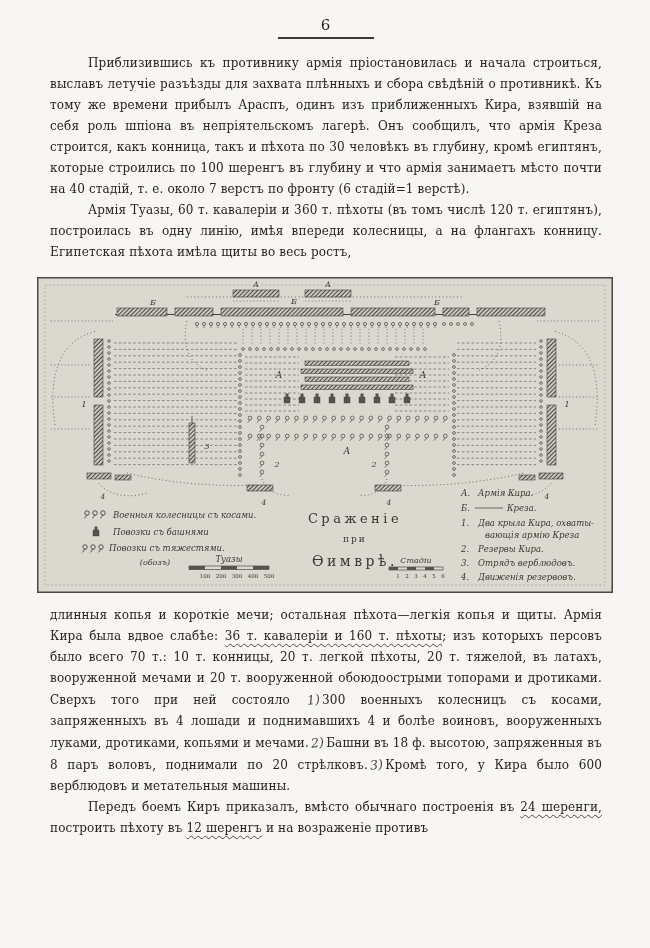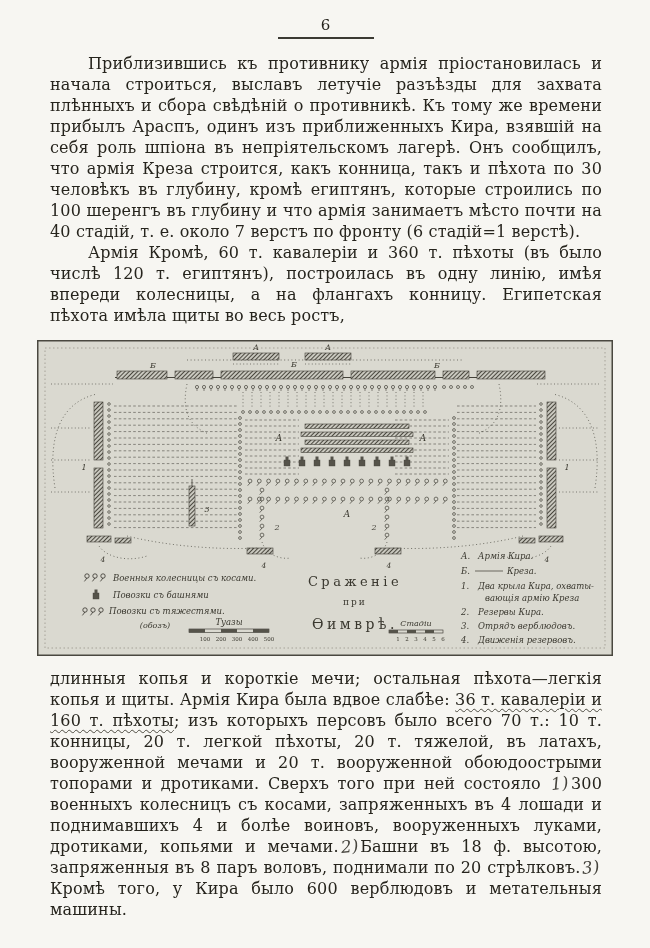--- a/index.html
+++ b/index.html
@@ -9,21 +9,21 @@
     box-sizing:border-box;
     background:#f7f6f2;
     color:#26241d;
     font-family:"DejaVu Serif", serif;
     padding:16px 48px 0 50px;
     overflow:hidden;
   }
   .pagenum{ text-align:center; font-size:15px; letter-spacing:1px; }
   .pagenum-rule{ width:96px; height:1.5px; background:#3b3a33; margin:3px auto 14px auto; }
   p.para{
-    margin:0; font-size:16px; line-height:21px;
+    margin:0; font-size:12px; line-height:21px;
     text-align:justify; letter-spacing:.15px;
   }
   p.indent{ text-indent:38px; }
   .u{
     text-decoration-color:#56544a;
     text-decoration-thickness:1.2px;
     text-underline-offset:3px;
   }
   .uw{
     text-decoration:underline wavy;
@@ -49,21 +49,21 @@
 <div class="page">
 
   <div class="pagenum">6</div>
   <div class="pagenum-rule"></div>
 
   <p class="para indent">
     <span>Приблизившись къ противнику армія пріостановилась и начала строиться, выславъ летучіе разъѣзды для захвата плѣнныхъ и сбора свѣдѣній о противникѣ. Къ тому же времени прибылъ Араспъ, одинъ изъ приближенныхъ Кира, взявшій на себя роль шпіона въ непріятельскомъ лагерѣ. Онъ сообщилъ, что армія Креза строится, какъ конница, такъ и пѣхота по 30 человѣкъ въ глубину, кромѣ египтянъ, которые строились по 100 шеренгъ въ глубину и что армія занимаетъ мѣсто почти на 40 стадій, т. е. около 7 верстъ по фронту (6 стадій=1 верстѣ).</span>
   </p>
 
   <p class="para indent">
-    <span>Армія Кромѣ, </span><span class="u">60 т. кавалеріи и 360 т.</span><span> пѣхоты (въ было числѣ </span><span class="u">120 т. египтянъ</span><span>), построилась въ одну линію, имѣя впереди колесницы, а на флангахъ конницу. Египетская пѣхота имѣла щиты во весь ростъ,</span>
+    <span>Армія Туазы, </span><span class="u">60 т. кавалеріи и 360 т.</span><span> пѣхоты (въ томъ числѣ </span><span class="u">120 т. египтянъ</span><span>), построилась въ одну линію, имѣя впереди колесницы, а на флангахъ конницу. Египетская пѣхота имѣла щиты во весь ростъ,</span>
   </p>
 
   <figure class="map">
     <svg id="map" viewBox="0 0 576 316" width="576" height="316">
       <defs>
         <pattern id="hh" width="3" height="3" patternUnits="userSpaceOnUse" patternTransform="rotate(45)">
           <rect width="3" height="3" fill="#c9c8bf"></rect>
           <line x1="0.5" y1="0" x2="0.5" y2="3" stroke="#4a483f" stroke-width="1"></line>
         </pattern>
       </defs>
@@ -600,14 +600,17 @@
         <text x="397" y="301" font-size="5.5" text-anchor="middle">5</text>
         <text x="406" y="301" font-size="5.5" text-anchor="middle">6</text>
       </g>
     </svg>
   </figure>
 
   <p class="para">
     <span>длинныя копья и короткіе мечи; остальная пѣхота—легкія копья и щиты. Армія Кира была вдвое слабѣе: </span><span class="uw">36 т. кавалеріи и 160 т. пѣхоты</span><span>; изъ которыхъ персовъ было всего </span><span class="u">70</span><span> т.: 10 т. конницы, 20 т. легкой пѣхоты, 20 т. тяжелой, въ латахъ, вооруженной мечами и 20 т. вооруженной обоюдоострыми топорами и дротиками. Сверхъ того при ней состояло </span><span class="pencil">1)</span><span>300 военныхъ колесницъ съ косами, запряженныхъ въ 4 лошади и поднимавшихъ 4 и болѣе воиновъ, вооруженныхъ луками, дротиками, копьями и мечами.</span><span class="pencil">2)</span><span>Башни въ 18 ф. высотою, запряженныя въ 8 паръ воловъ, поднимали по 20 стрѣлковъ.</span><span class="pencil">3)</span><span>Кромѣ того, у Кира было 600 верблюдовъ и метательныя машины.</span>
   </p>
 
+  <p class="para indent">
+    <span>Передъ боемъ Киръ приказалъ, вмѣсто обычнаго построенія въ </span><span class="uw">24 шеренги,</span><span> построить пѣхоту въ </span><span class="uw">12 шеренгъ</span><span> и на возраженіе противъ</span>
+  </p>
 
 </div>
 
 </body></html>

